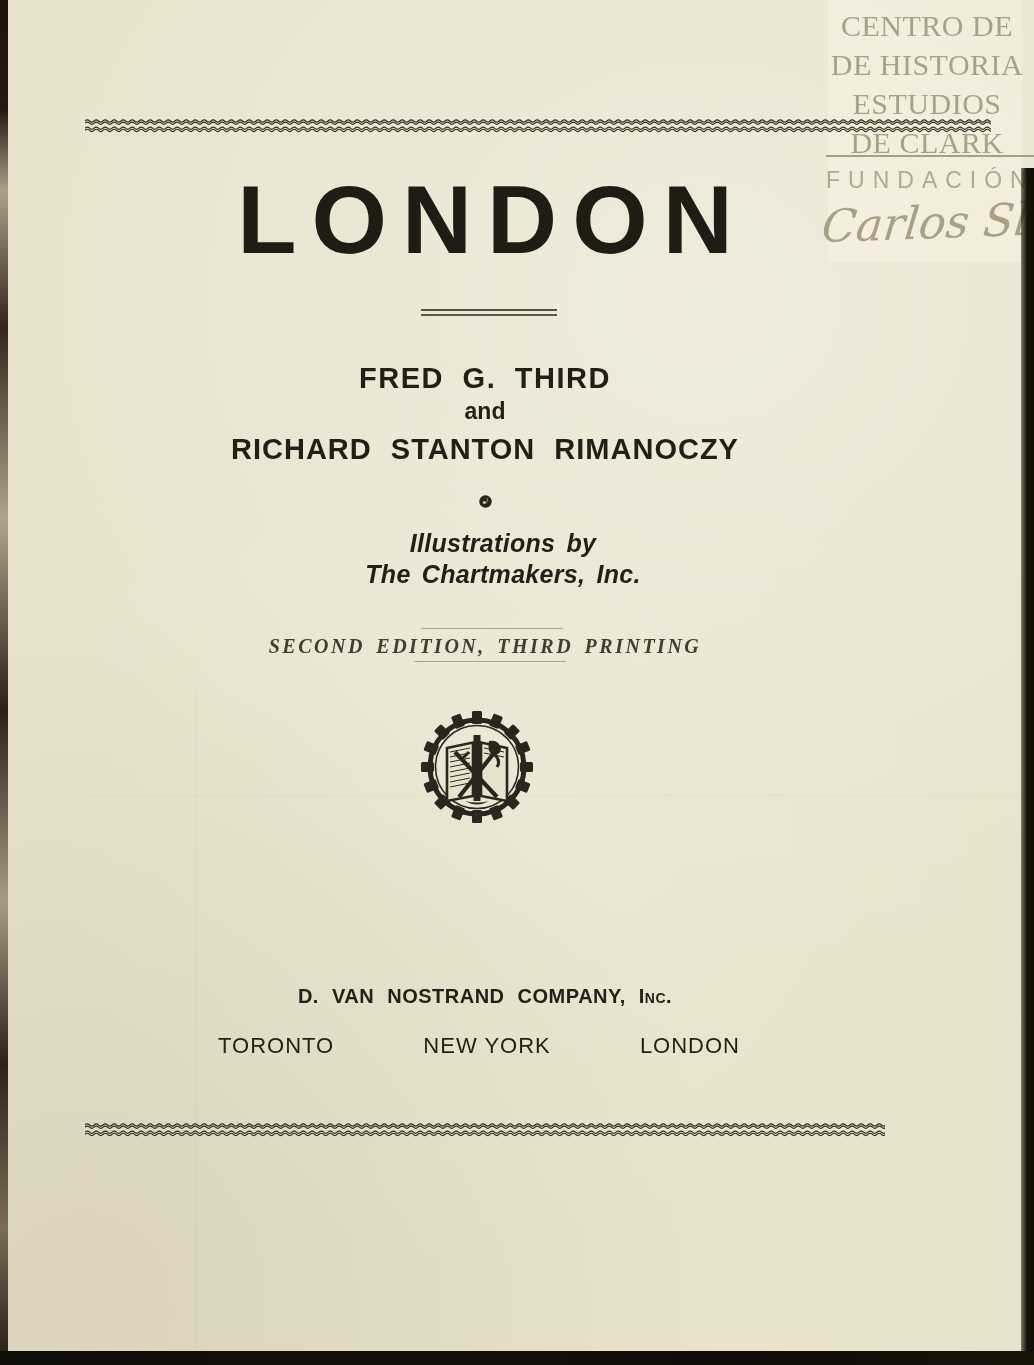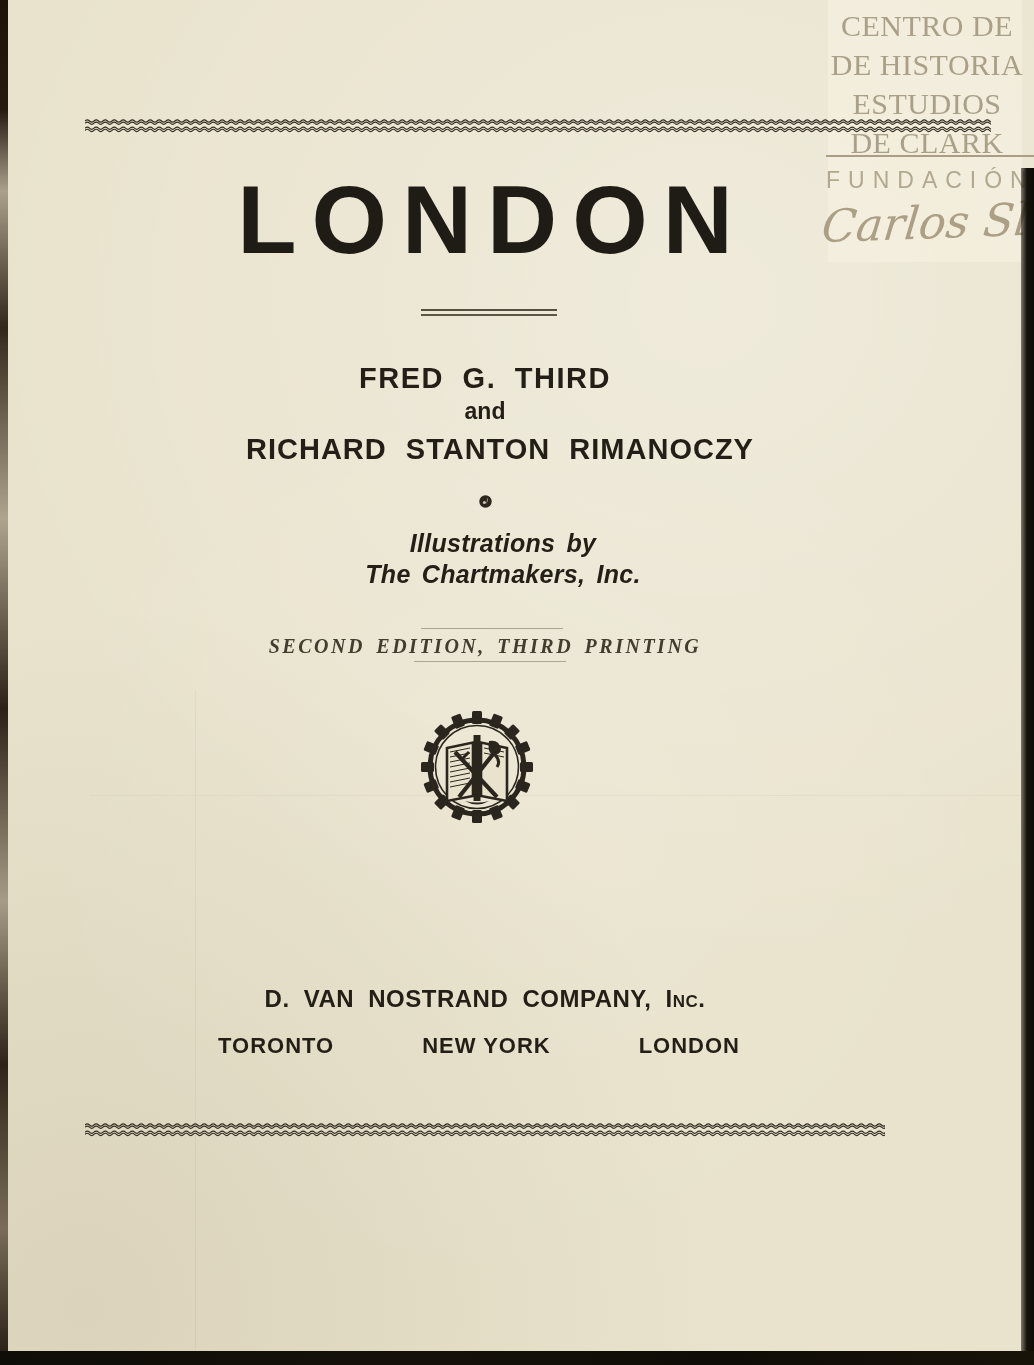--- a/index.html
+++ b/index.html
@@ -57,38 +57,38 @@
   .ink{color:#231e16;}
   .title{
     top:164px;font-size:97px;font-weight:700;letter-spacing:0.155em;
     text-indent:0.155em;color:#1f1b15;z-index:5;
   }
   .title-rule span{display:block;height:2px;background:#55503f;}
   .title-rule{top:309px;left:421px;width:136px;z-index:5;}
   .title-rule .r2{margin-top:3px;background:#5d5846;}
   .author1{top:362px;font-size:29px;font-weight:700;letter-spacing:1.5px;word-spacing:9px;z-index:5;}
   .conj{top:398px;font-size:23px;font-weight:700;z-index:5;}
-  .author2{top:433px;font-size:29px;font-weight:700;letter-spacing:1px;word-spacing:10px;z-index:5;padding-left:15px;}
+  .author2{top:433px;font-size:29px;font-weight:700;letter-spacing:1px;word-spacing:10px;z-index:5;}
   .ornament{top:494px;z-index:5;}
   .illus{font-style:italic;font-weight:700;font-size:25px;letter-spacing:0.3px;word-spacing:4px;z-index:5;padding-left:18px;}
   .illus1{top:529px;}
   .illus2{top:560px;}
   .edition{
     top:635px;font-family:Liberation Serif, serif;font-style:italic;
     font-size:20px;font-weight:700;letter-spacing:2.5px;word-spacing:4px;
     color:#433d30;z-index:5;
   }
   .ed-over{left:421px;top:628px;width:142px;height:1px;background:rgba(92,82,60,0.45);z-index:5;}
   .ed-under{left:414px;top:661px;width:152px;height:1px;background:rgba(92,82,60,0.45);z-index:5;}
   .logo{left:421px;top:711px;z-index:5;}
-  .publisher{top:985px;font-size:24px;font-weight:700;letter-spacing:0.5px;word-spacing:7px;z-index:5;}
+  .publisher{top:985px;font-size:20px;font-weight:700;letter-spacing:0.5px;word-spacing:7px;z-index:5;}
   .publisher .suffix{font-variant:small-caps;}
   .cities{
     top:1033px;left:218px;width:522px;display:flex;justify-content:space-between;
-    font-size:22px;font-weight:700;letter-spacing:1px;z-index:5;align-items:center;
+    font-size:22px;font-weight:400;letter-spacing:1px;z-index:5;align-items:center;
   }
   .wavy{z-index:5;}
   .wavy path{fill:none;stroke:#332d22;stroke-width:1.15px;}
   .rule-top{left:85px;top:119px;}
   .rule-bottom{left:85px;top:1123px;}
   .crease{left:195px;top:690px;width:1px;height:675px;background:rgba(60,50,30,0.05);z-index:4;}
   .ghost{left:90px;top:795px;width:930px;height:1px;background:rgba(60,50,30,0.045);z-index:4;}
 </style>
 </head>
 <body>

